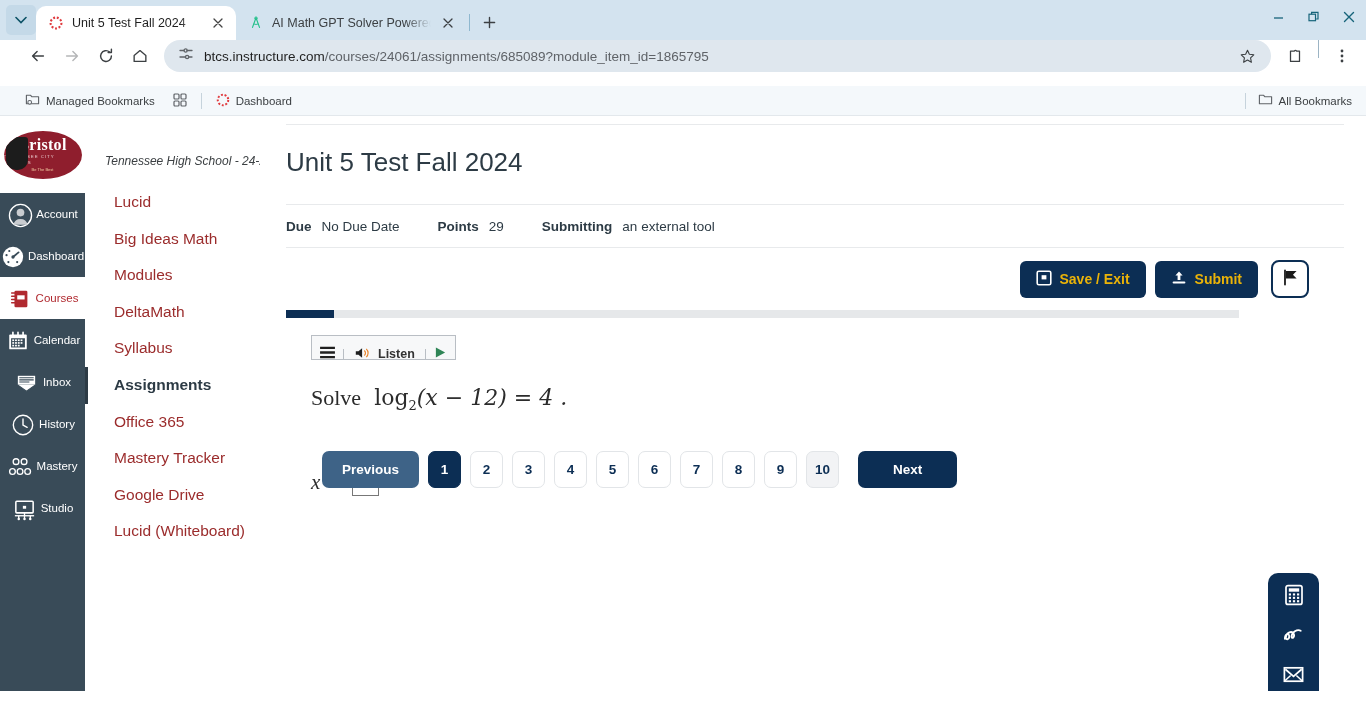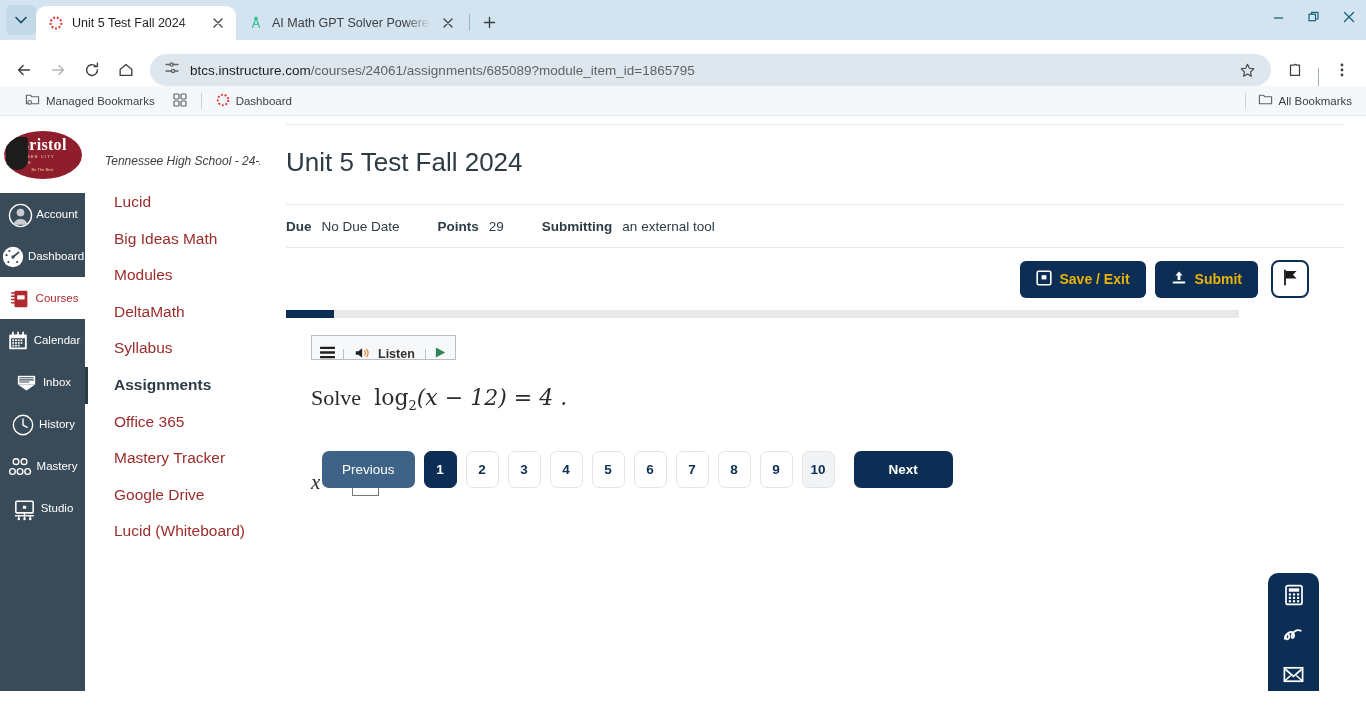--- a/index.html
+++ b/index.html
@@ -42,22 +42,22 @@
   }
   .tab-sep { width: 1px; height: 17px; background: #8fb8cf; margin: 0 5px 9px 3px; }
   .newtab {
     width: 28px; height: 28px; margin-bottom: 4px; border-radius: 50%;
     display: flex; align-items: center; justify-content: center; cursor: pointer;
   }
   .wincontrols { position: absolute; right: 0; top: 0; height: 40px; display: flex; }
   .wc { width: 35px; height: 34px; display: flex; align-items: center; justify-content: center; cursor: pointer; }
 
   .toolbar {
-    height: 46px; background: #ffffff; display: flex; align-items: flex-end;
-    gap: 2px; padding: 0 8px;
+    height: 46px; background: #ffffff; display: flex; align-items: flex-start;
+    gap: 2px; padding: 0 8px; margin-left: 14px;
   }
   .tb-btn {
     width: 32px; height: 32px; border-radius: 50%; display: flex;
     align-items: center; justify-content: center; cursor: pointer; flex: 0 0 32px;
   }
   .tb-btn.disabled { opacity: .38; }
   .omnibox {
     flex: 1; height: 32px; background: #dfe7ee; border-radius: 16px;
     display: flex; align-items: center; gap: 10px; padding: 0 8px 0 14px;
     margin: 0 6px; cursor: text;
@@ -186,21 +186,21 @@
     display: flex; flex-direction: column; align-items: center; gap: 16px;
   }
   .dock-btn { width: 24px; height: 24px; display: flex; align-items: center; justify-content: center; cursor: pointer; }
 
   
   .pager {
     position: absolute; left: 36px; bottom: 8px; display: flex; align-items: center; gap: 9px;
   }
   .pg-prev {
     background: #3E6387; color: #fff; border: none; border-radius: 7px;
-    padding: 11px 20px; font-size: 13.5px; font-weight: normal; cursor: pointer;
+    padding: 11px 20px; font-size: 13.5px; font-weight: bold; cursor: pointer;
   }
   .pg-next {
     background: #0C2E54; color: #fff; border: none; border-radius: 7px;
     padding: 11px 35px; font-size: 13.5px; font-weight: bold; cursor: pointer;
     margin-left: 10px;
   }
   .pg-num {
     width: 33px; height: 37px; border-radius: 7px; border: 1px solid #e2e5e8;
     background: #fff; color: #0C2E54; font-size: 13.5px; font-weight: bold;
     display: flex; align-items: center; justify-content: center; cursor: pointer;

